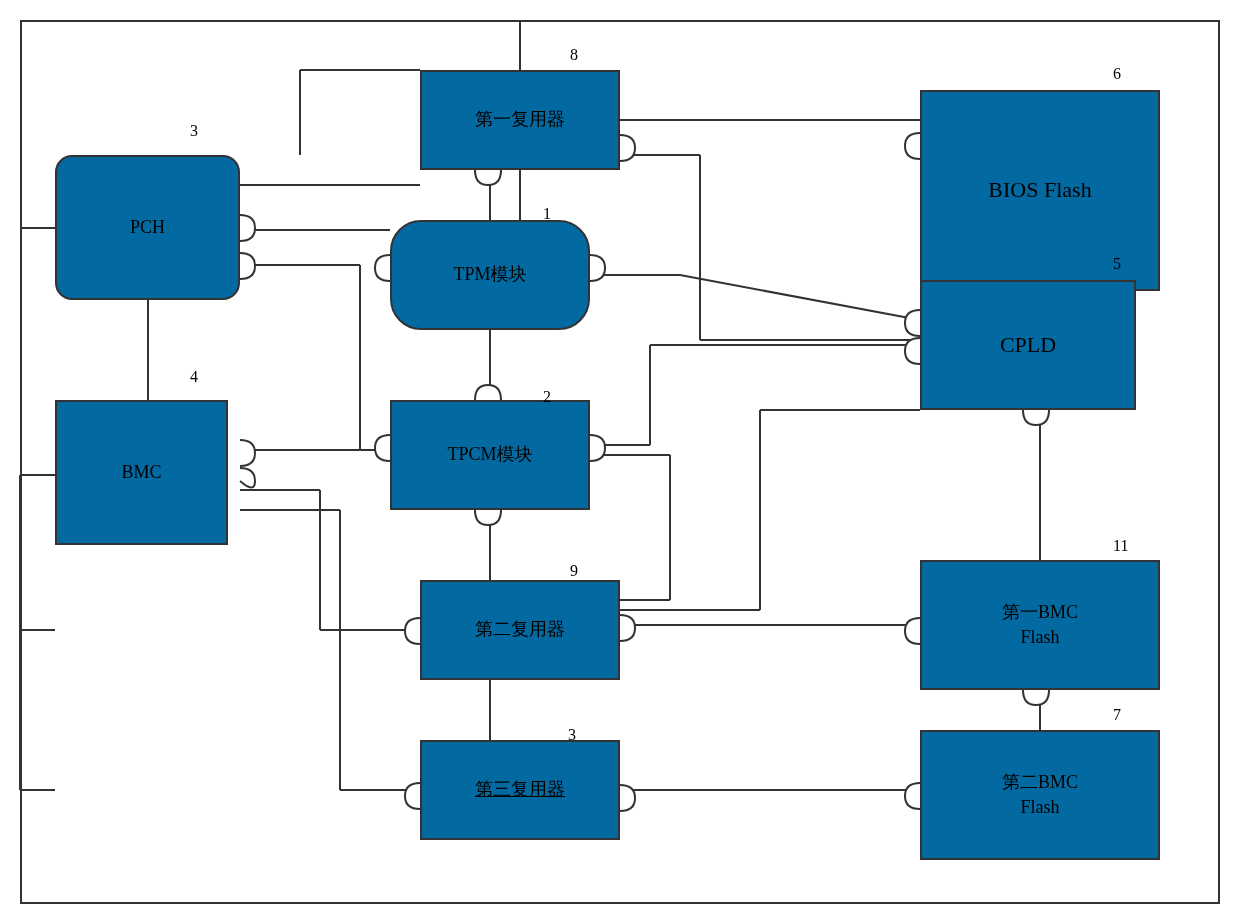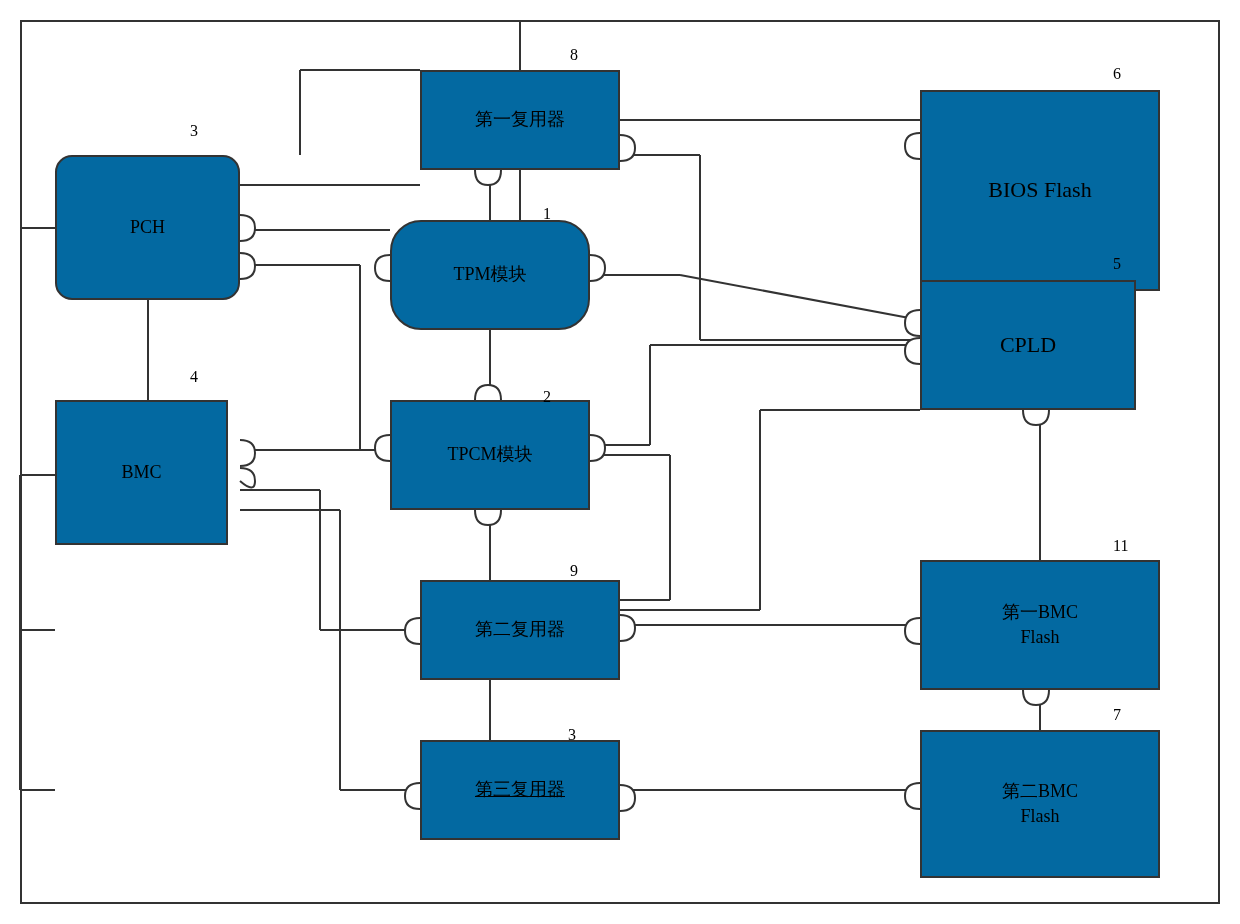--- a/index.html
+++ b/index.html
@@ -221,21 +221,21 @@
 
   <div class="block" style="left:920px; top:280px; width:216px; height:130px; font-size:22px;">
     <span class="block-label">CPLD</span>
   </div>
 
   <div class="block" style="left:920px; top:560px; width:240px; height:130px;">
     <span class="block-label" style="white-space:pre-line;">第一BMC
 Flash</span>
   </div>
 
-  <div class="block" style="left:920px; top:730px; width:240px; height:148px;">
+  <div class="block" style="left:920px; top:730px; width:240px; height:130px;">
     <span class="block-label" style="white-space:pre-line;">第二BMC
 Flash</span>
   </div>
 
   <span class="num-label" style="left:190px; top:122px;">3</span>
   <span class="num-label" style="left:190px; top:368px;">4</span>
   <span class="num-label" style="left:543px; top:205px;">1</span>
   <span class="num-label" style="left:543px; top:388px;">2</span>
   <span class="num-label" style="left:570px; top:46px;">8</span>
   <span class="num-label" style="left:570px; top:562px;">9</span>

